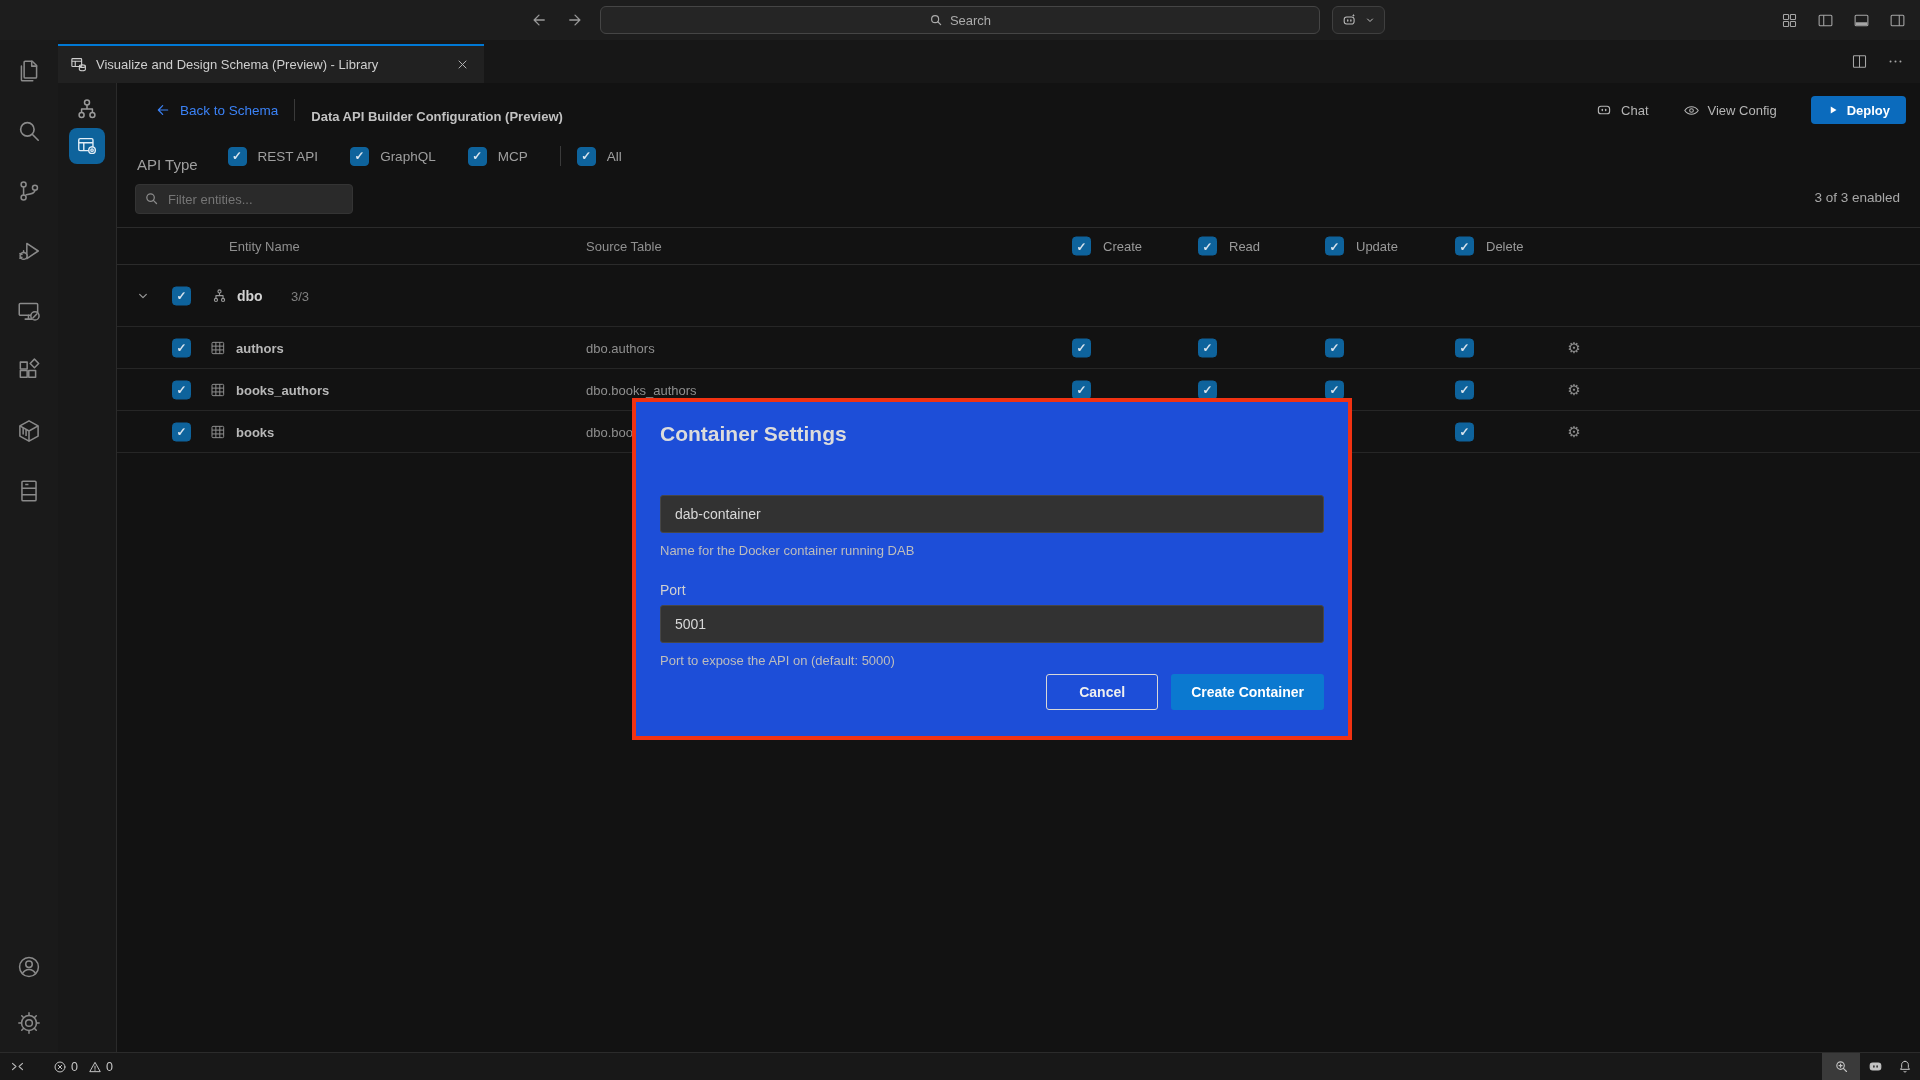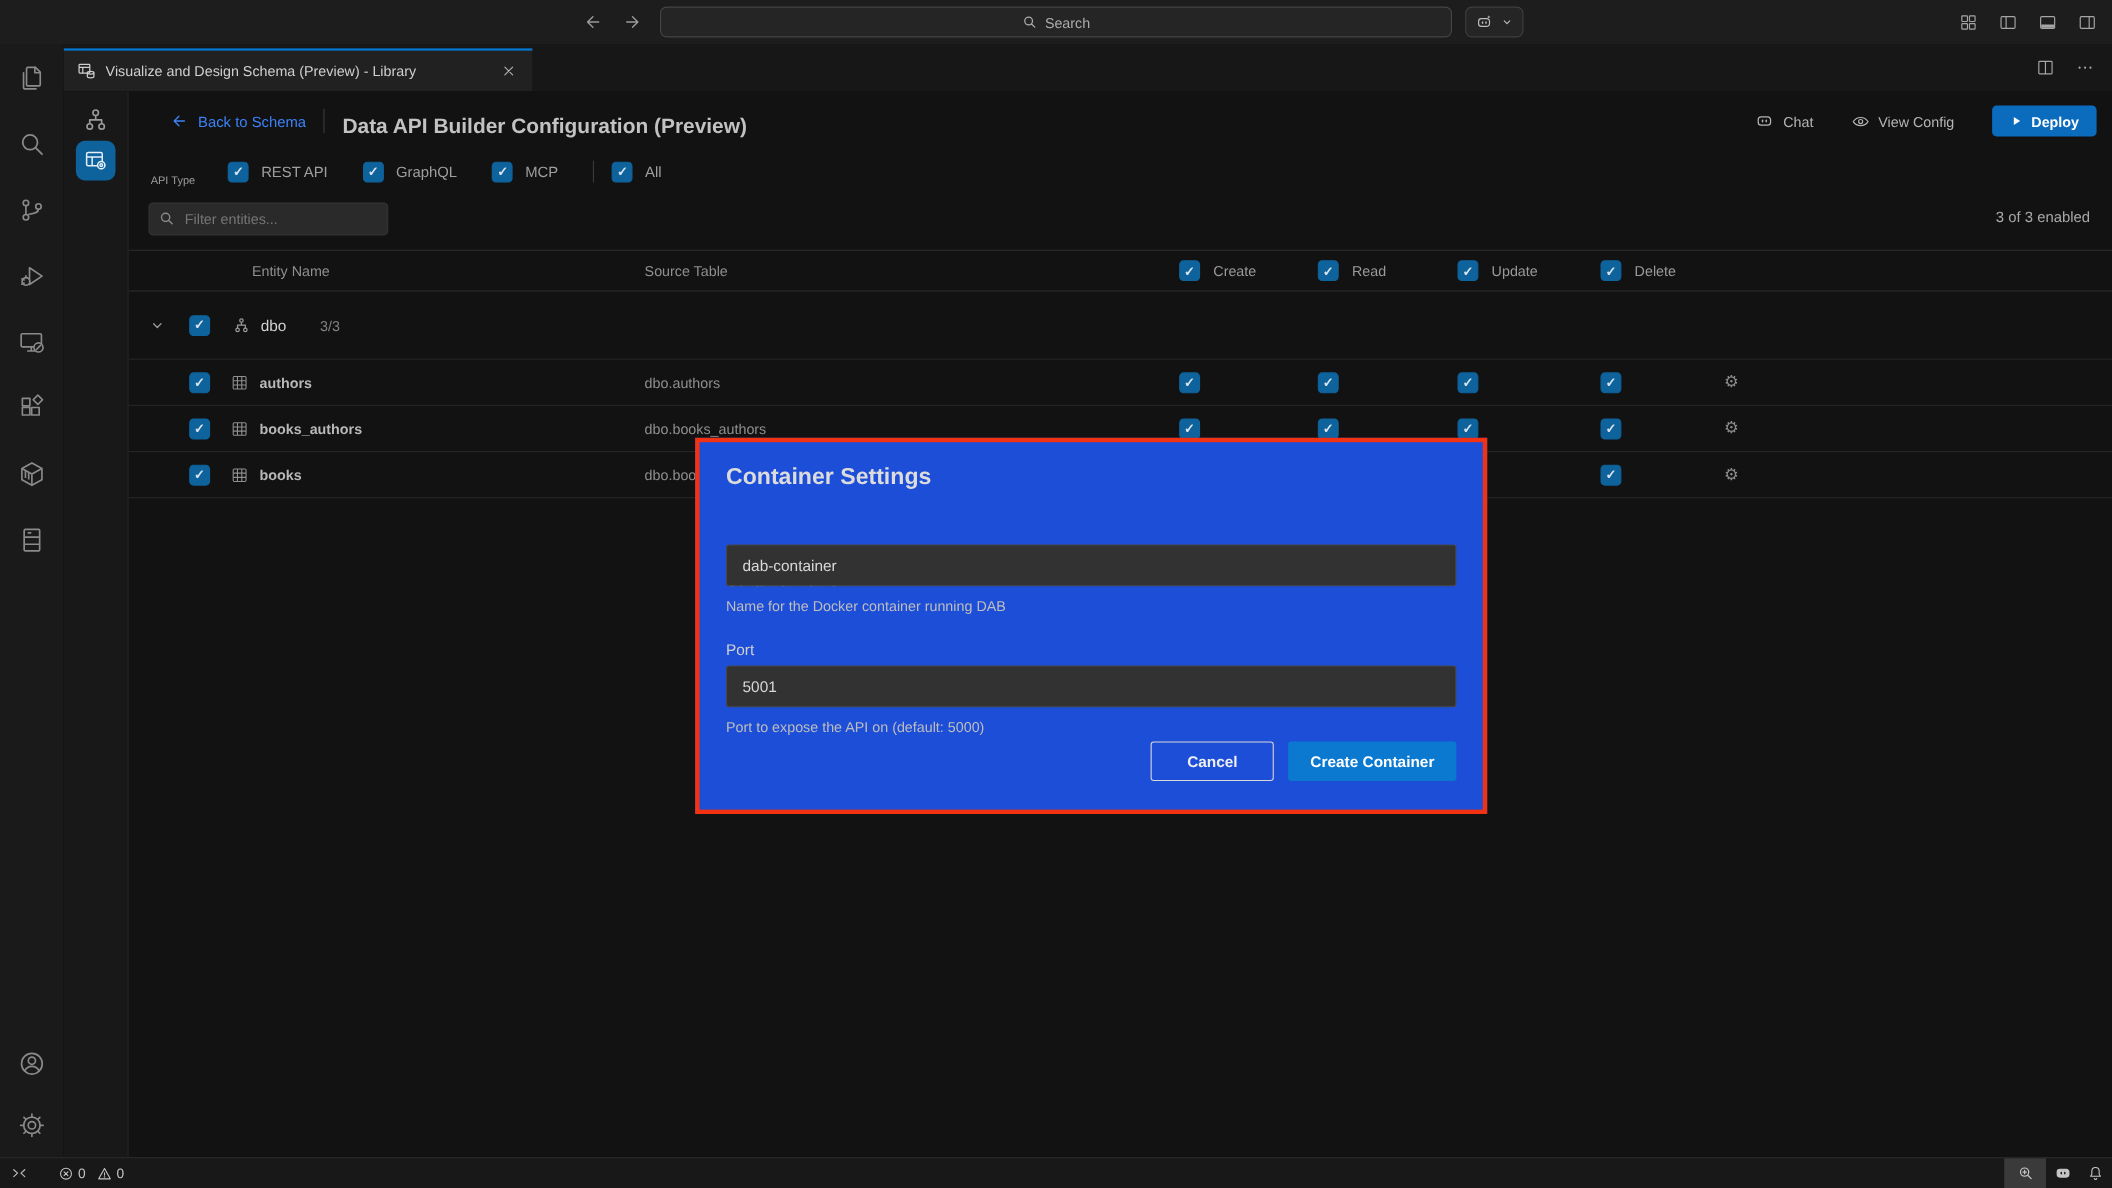--- a/index.html
+++ b/index.html
@@ -59,31 +59,31 @@
   .ms-icon { position: absolute; left: 50%; transform: translateX(-50%); display: flex; align-items: center; justify-content: center; }
   .ms-schema { top: 12px; width: 30px; height: 28px; color: #9a9a9a; }
   .ms-design { top: 45px; width: 36px; height: 36px; background: #0e639c; border-radius: 8px; color: #e3eef7; }
 
   .content { flex: 1; position: relative; background: #121212; }
 
   
   .page-header { position: absolute; left: 0; top: 0; right: 0; height: 54px; display: flex; align-items: center; padding: 0 14px 0 38px; }
   .back-link { display: flex; align-items: center; gap: 9px; color: #3b82f6; font-size: 13.5px; }
   .ph-divider { width: 1px; height: 22px; background: #3a3a3a; margin: 0 16px; }
-  .page-title { font-size: 19px; font-weight: bold; color: #c2c2c2; margin-top: 12px; }
+  .page-title { font-size: 13px; font-weight: bold; color: #c2c2c2; margin-top: 12px; }
   .ph-actions { margin-left: auto; display: flex; align-items: center; gap: 34px; }
   .ph-link { display: flex; align-items: center; gap: 8px; color: #b5b5b5; font-size: 13px; }
   .deploy-btn {
     height: 28px; padding: 0 16px; background: #0b6bbd; color: #ffffff; border: none; border-radius: 4px;
     display: flex; align-items: center; gap: 8px; font-size: 13px; font-weight: bold; font-family: inherit;
   }
 
   
   .api-row { position: absolute; left: 0; top: 58px; height: 30px; display: flex; align-items: center; padding-left: 20px; color: #9f9f9f; }
-  .api-label { margin-right: 30px; font-size: 10px; margin-top: 16px; }
+  .api-label { margin-right: 30px; font-size: 15px; margin-top: 16px; }
   .api-opt { display: flex; align-items: center; gap: 11px; margin-right: 32px; font-size: 13.5px; }
   .api-divider { width: 1px; height: 20px; background: #3a3a3a; margin: 0 16px 0 0; }
 
   
   .cb {
     width: 19px; height: 19px; border-radius: 4px; background: #1e1e1e; border: 1px solid #5a5a5a;
     display: flex; align-items: center; justify-content: center; flex: none;
   }
   .cb.on { background: #0e639c; border-color: #0e639c; }
   .cb.on::after { content: "✓"; color: #d9e4ee; font-size: 12px; font-weight: bold; line-height: 1; }
@@ -115,21 +115,21 @@
   .c-read   { left: 1081px; }
   .c-update { left: 1208px; }
   .c-delete { left: 1338px; }
   .c-gear   { left: 1446px; }
   .perm-head { display: flex; align-items: center; gap: 12px; color: #9a9a9a; font-size: 13px; }
   .chev-cell { left: 18px; color: #9a9a9a; }
   .cb-cell { left: 55px; }
   .gicon-cell { left: 93px; color: #8f8f8f; }
   .schicon-cell { left: 94px; color: #9a9a9a; }
   .entity-name { color: #b8b8b8; font-weight: bold; font-size: 13px; }
-  .group-name { left: 120px; color: #d2d2d2; font-weight: normal; font-size: 14px; }
+  .group-name { left: 120px; color: #d2d2d2; font-weight: bold; font-size: 14px; }
   .group-count { left: 174px; color: #808080; font-size: 13px; }
   .source-val { color: #8f8f8f; font-size: 13px; }
   .gear-btn { width: 22px; height: 22px; display: flex; align-items: center; justify-content: center; color: #8b8b8b; }
   .gear-btn::before { content: "⚙"; font-size: 15px; line-height: 1; }
 
   
   .modal {
     position: absolute; left: 632px; top: 398px; width: 720px; height: 342px;
     background: #1d4ed8; border: 4px solid #f23212; z-index: 10;
   }

